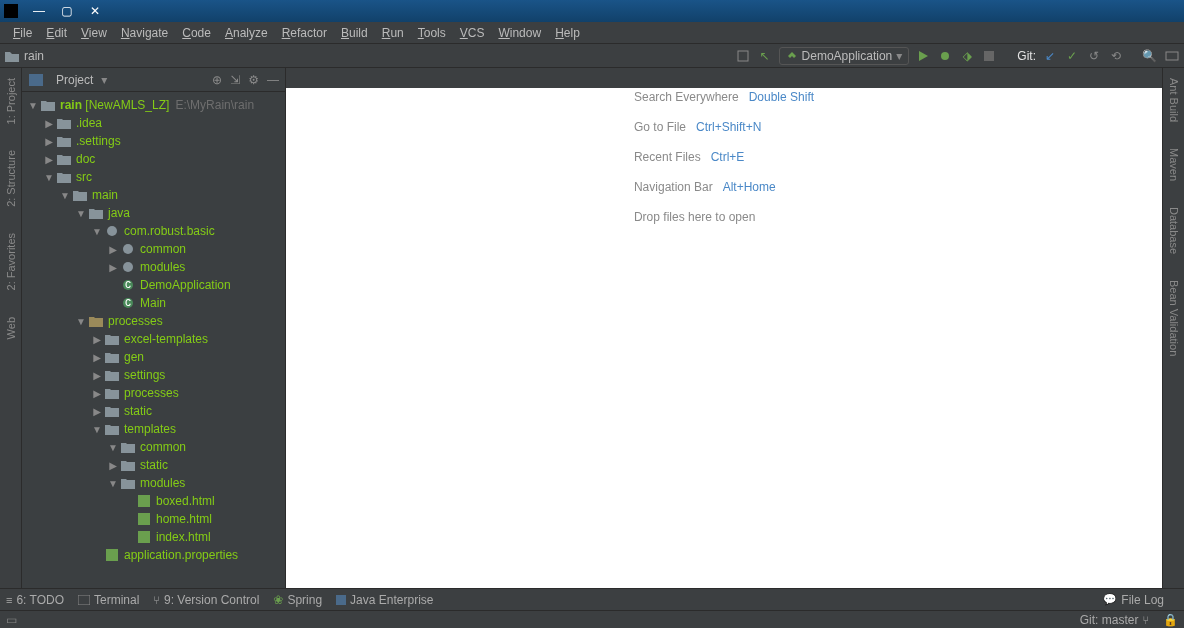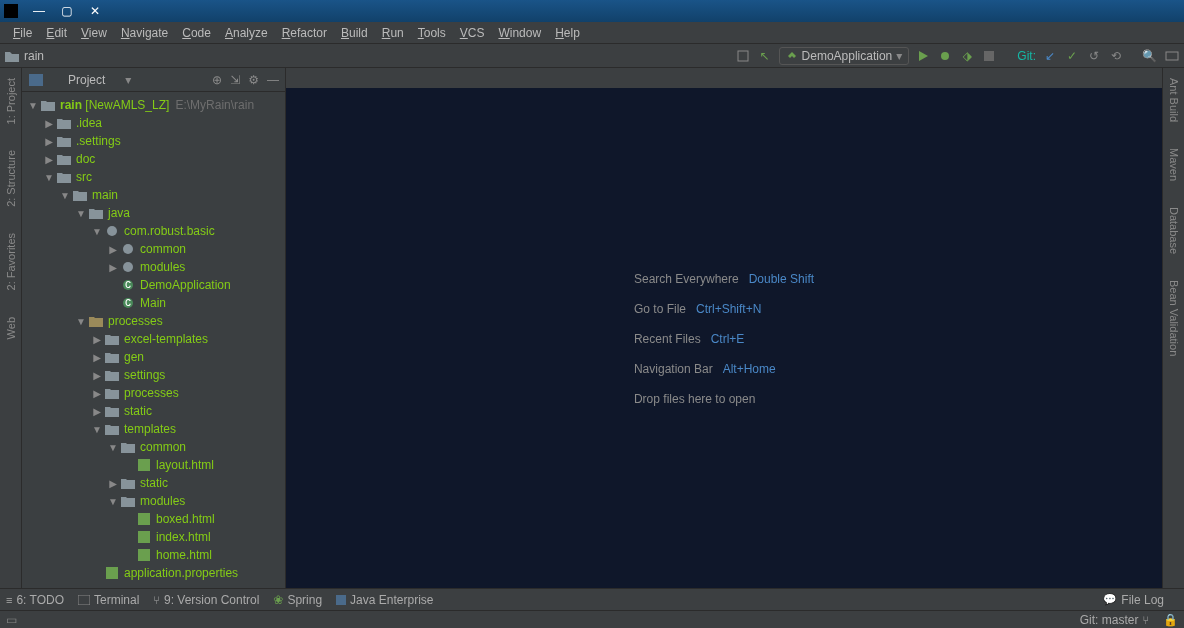--- a/index.html
+++ b/index.html
@@ -19,29 +19,29 @@
 .run-combo { background:#3c3f41; border:1px solid #555; border-radius:3px; padding:1px 6px; display:flex; align-items:center; gap:4px; }
 .tool-ico { width:16px; height:16px; display:flex; align-items:center; justify-content:center; }
 .main { flex:1; display:flex; overflow:hidden; }
 .left-gutter, .right-gutter { width:22px; background:#3c3f41; display:flex; flex-direction:column; align-items:center; padding-top:6px; gap:18px; }
 .left-gutter { border-right:1px solid #2b2b2b; }
 .right-gutter { border-left:1px solid #2b2b2b; }
 .vtab { writing-mode:vertical-rl; transform:rotate(180deg); font-size:11px; color:#8a8a8a; padding:4px 0; }
 .right-gutter .vtab { transform:none; }
 .project-panel { width:264px; background:#3b3f41; border-right:1px solid #2b2b2b; display:flex; flex-direction:column; }
 .panel-hdr { height:24px; display:flex; align-items:center; padding:0 6px; border-bottom:1px solid #2b2b2b; }
-.panel-hdr .ttl { display:flex; align-items:center; gap:20px; }
+.panel-hdr .ttl { display:flex; align-items:center; gap:8px; }
 .panel-tools { margin-left:auto; display:flex; gap:8px; color:#8a8a8a; }
 .tree { flex:1; overflow:auto; padding:4px 0; }
 .node { display:flex; align-items:center; height:18px; padding-right:6px; white-space:nowrap; }
 .arrow { width:14px; text-align:center; color:#888; font-size:10px; }
 .fico { width:16px; height:14px; display:flex; align-items:center; justify-content:center; margin-right:4px; }
 .node .lbl { color:#84cc16; }
 .node .hint { color:#6e6e6e; margin-left:6px; }
-.editor { flex:1; background:#0f172a; display:flex; flex-direction:column; align-items:center; justify-content:center; gap:14px;margin-top:20px; }
+.editor { flex:1; background:#ffffff; display:flex; flex-direction:column; align-items:center; justify-content:flex-start; gap:14px;margin-top:20px; }
 .welcome { display:flex; flex-direction:column; gap:14px; }
 .wline { font-size:14px; color:#8a8a8a; }
 .wline .kb { color:#a07e4a; margin-left:10px; }
 .projrow .kb { color:#4a88c7; }
 .statusbar { height:22px; background:#3c3f41; border-top:1px solid #2b2b2b; display:flex; align-items:center; padding:0 6px; }
 .sbitem { display:flex; align-items:center; gap:4px; margin-right:14px; color:#aaa; font-size:11px; }
 .footer { height:18px; background:#3c3f41; border-top:1px solid #2b2b2b; display:flex; align-items:center; padding:0 6px; }
 svg { display:block; }
 </style>
 </head>
@@ -104,21 +104,21 @@
           <circle cx="6" cy="6" r="4" fill="#6a9f4e"></circle>
         </svg>
       </span>
     <span class="tool-ico" style="color:#6a9f4e">⬗</span>
     <span class="tool-ico">
         <svg width="10" height="10">
           <rect width="10" height="10" fill="#666"></rect>
         </svg>
       </span>
     <span style="width:8px"></span>
-    <span style="color:#14b8a6">Git:</span>
+    <span style="color:#e5e5e5">Git:</span>
     <span class="tool-ico" style="color:#4a88c7">↙</span>
     <span class="tool-ico" style="color:#6a9f4e">✓</span>
     <span class="tool-ico" style="color:#888">↺</span>
     <span class="tool-ico" style="color:#888">⟲</span>
     <span style="width:6px"></span>
     <span class="tool-ico" style="color:#aaa">🔍</span>
     <span class="tool-ico">
         <svg width="14" height="14">
           <rect x="1" y="3" width="12" height="8" fill="none" stroke="#888"></rect>
         </svg>
@@ -329,73 +329,64 @@
         </div>
         <div class="node" style="padding-left: 84px;">
           <span class="arrow">▼</span>
           <span class="fico">
             <svg width="14" height="12">
               <path d="M0 2h5l1 1h8v9H0z" fill="#87939a"></path>
             </svg>
           </span>
           <span class="lbl">common</span>
         </div>
+        <div class="node" style="padding-left: 84px;">
+          <span class="arrow">▶</span>
+          <span class="fico">
+            <svg width="14" height="12">
+              <path d="M0 2h5l1 1h8v9H0z" fill="#87939a"></path>
+            </svg>
+          </span>
+          <span class="lbl">static</span>
+        </div>
+        <div class="node" style="padding-left: 84px;">
+          <span class="arrow">▼</span>
+          <span class="fico">
+            <svg width="14" height="12">
+              <path d="M0 2h5l1 1h8v9H0z" fill="#87939a"></path>
+            </svg>
+          </span>
+          <span class="lbl">modules</span>
+        </div>
         <div class="node" style="padding-left: 100px;">
           <span class="arrow"></span>
           <span class="fico">
             <svg width="12" height="12">
               <rect width="12" height="12" fill="#6a9f4e"></rect>
             </svg>
           </span>
-          <span class="lbl">layout.html</span>
-        </div>
-        <div class="node" style="padding-left: 84px;">
-          <span class="arrow">▶</span>
-          <span class="fico">
-            <svg width="14" height="12">
-              <path d="M0 2h5l1 1h8v9H0z" fill="#87939a"></path>
-            </svg>
-          </span>
-          <span class="lbl">static</span>
-        </div>
-        <div class="node" style="padding-left: 84px;">
-          <span class="arrow">▼</span>
-          <span class="fico">
-            <svg width="14" height="12">
-              <path d="M0 2h5l1 1h8v9H0z" fill="#87939a"></path>
-            </svg>
-          </span>
-          <span class="lbl">modules</span>
+          <span class="lbl">boxed.html</span>
         </div>
         <div class="node" style="padding-left: 100px;">
           <span class="arrow"></span>
           <span class="fico">
             <svg width="12" height="12">
               <rect width="12" height="12" fill="#6a9f4e"></rect>
             </svg>
           </span>
-          <span class="lbl">boxed.html</span>
+          <span class="lbl">home.html</span>
         </div>
         <div class="node" style="padding-left: 100px;">
           <span class="arrow"></span>
           <span class="fico">
             <svg width="12" height="12">
               <rect width="12" height="12" fill="#6a9f4e"></rect>
             </svg>
           </span>
           <span class="lbl">index.html</span>
-        </div>
-        <div class="node" style="padding-left: 100px;">
-          <span class="arrow"></span>
-          <span class="fico">
-            <svg width="12" height="12">
-              <rect width="12" height="12" fill="#6a9f4e"></rect>
-            </svg>
-          </span>
-          <span class="lbl">home.html</span>
         </div>
         <div class="node" style="padding-left: 68px;">
           <span class="arrow"></span>
           <span class="fico">
             <svg width="12" height="12">
               <rect width="12" height="12" fill="#6a9f4e"></rect>
             </svg>
           </span>
           <span class="lbl">application.properties</span>
         </div>

